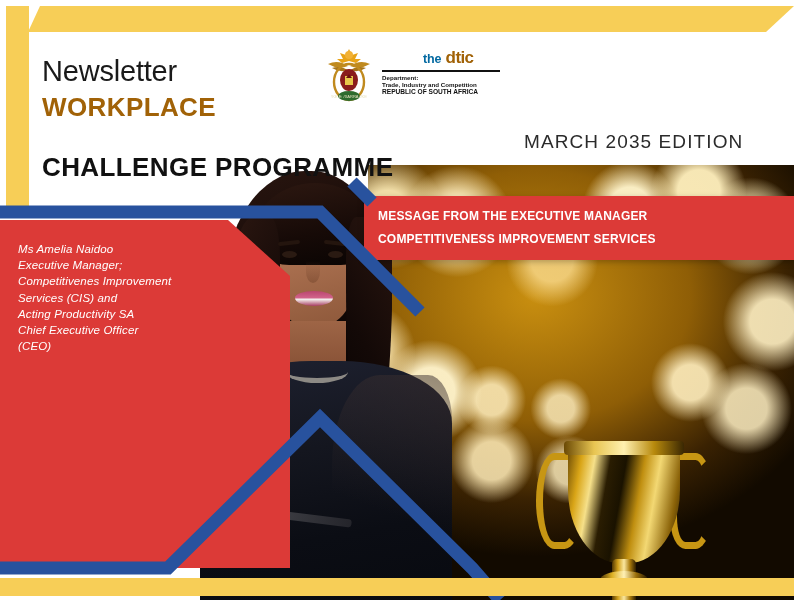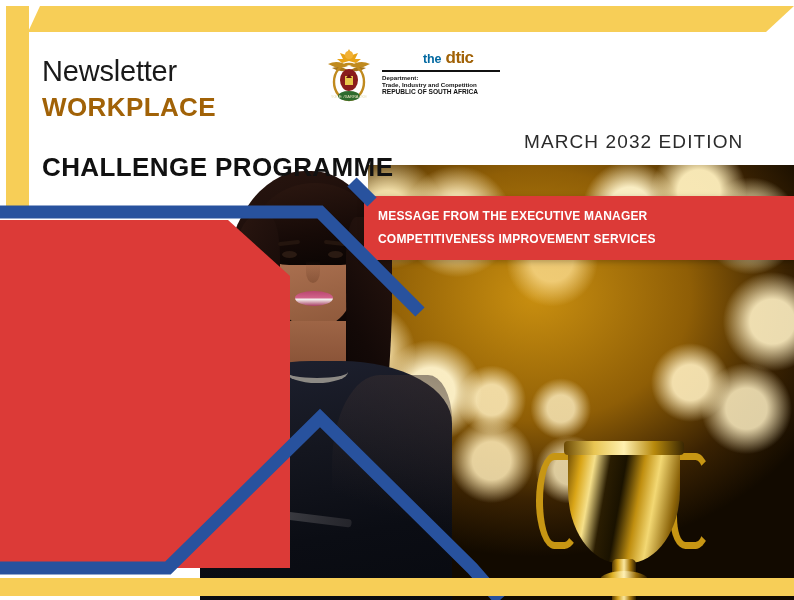--- a/index.html
+++ b/index.html
@@ -281,20 +281,29 @@
       <div class="p-lips"></div>
       <div class="p-neck"></div>
       <div class="p-body"></div>
       <div class="p-body-shade"></div>
       <div class="p-necklace"></div>
       <div class="p-belt"></div>
     </div>
   </div>
 
   <div class="red-panel"></div>
+  <div class="red-caption">
+    <div>Ms Amelia Naidoo</div>
+    <div>Executive Manager;</div>
+    <div>Competitivenes Improvement</div>
+    <div>Services (CIS) and</div>
+    <div>Acting Productivity SA</div>
+    <div>Chief Executive Officer</div>
+    <div>(CEO)</div>
+  </div>
 
   <div class="msg-banner">
     <div class="l1">MESSAGE FROM THE EXECUTIVE MANAGER</div>
     <div class="l2">COMPETITIVENESS IMPROVEMENT SERVICES</div>
   </div>
 
   <svg class="blue-lines" viewBox="0 0 794 600" width="794" height="600">
 
     <path d="M -10 212 L 320 212 L 420 312" fill="none" stroke="#28529E" stroke-width="13"></path>
 
@@ -303,21 +312,21 @@
     <path d="M -10 568 L 168 568 L 320 418 L 472 568 L 500 600" fill="none" stroke="#28529E" stroke-width="13"></path>
 
     <path d="M 352 182 L 372 202" fill="none" stroke="#28529E" stroke-width="13"></path>
   </svg>
 
   <div class="yellow-bottom-bar"></div>
 
   <div class="hdr-newsletter">Newsletter</div>
   <div class="hdr-line1">WORKPLACE</div>
   <div class="hdr-line2">CHALLENGE PROGRAMME</div>
-  <div class="edition">MARCH 2032 EDITION</div>
+  <div class="edition">MARCH 2035 EDITION</div>
 
   <div class="dtic-logo">
     <svg class="dtic-coat" viewBox="0 0 54 58">
       <g>
         <path d="M27 3 L30 9 L36 7 L33 13 L39 13 L34 17 L27 15 L20 17 L15 13 L21 13 L18 7 L24 9 Z" fill="#E8A317"></path>
         <circle cx="27" cy="9" r="4" fill="#F2B134"></circle>
         <path d="M6 18 Q16 13 26 20 Q16 24 6 18 Z" fill="#C08A1E"></path>
         <path d="M48 18 Q38 13 28 20 Q38 24 48 18 Z" fill="#C08A1E"></path>
         <path d="M10 22 Q18 19 26 24 Q18 27 10 22 Z" fill="#A8761A"></path>
         <path d="M44 22 Q36 19 28 24 Q36 27 44 22 Z" fill="#A8761A"></path>

